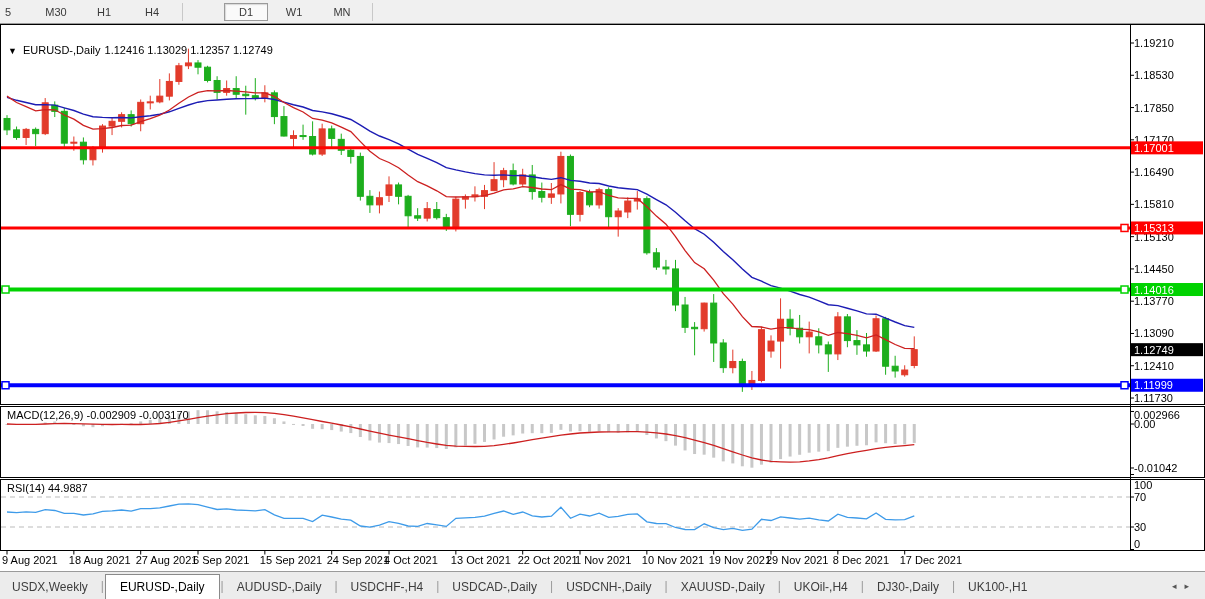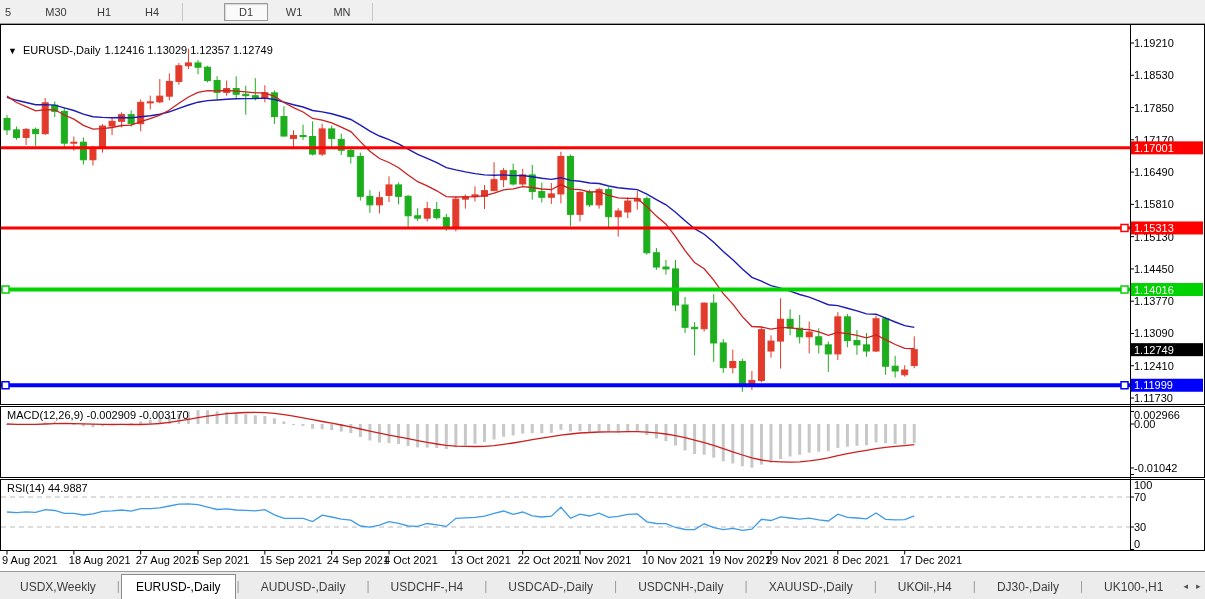--- a/index.html
+++ b/index.html
@@ -17,21 +17,21 @@
   .ov{position:absolute;font-size:11px;color:#000;white-space:nowrap;z-index:5;}
   #chart-header{left:8px;top:28px;margin-top:16px;}
   #chart-header .caret{font-size:9px;margin-right:6px;}
   #chart-header .num{margin-left:4px;}
   #macd-label{left:7px;top:409px;}
   #rsi-label{left:7px;top:482px;}
   svg{position:absolute;left:0;top:0;z-index:1;}
   
   #tabbar{position:absolute;left:0;top:571px;width:1205px;height:28px;background:#ececec;
     border-top:1px solid #9a9a9a;display:flex;align-items:center;font-size:12px;color:#3d3d3d;}
-  .tab{padding:4px 20px;margin-top:1px;cursor:default;white-space:nowrap;}
+  .tab{padding:4px 12px;margin-top:1px;cursor:default;white-space:nowrap;}
   .tab.active{background:#fff;border:1px solid #8a8a8a;border-bottom:1px solid #fff;
     padding:5px 14px;color:#000;}
   .tab-sep{color:#999;padding:0 1px;}
   #tab-arrows{margin-left:auto;margin-right:8px;color:#555;font-size:9px;letter-spacing:8px;}
 </style>
 </head>
 <body>
 <div id="app">
 
   <div id="toolbar">

